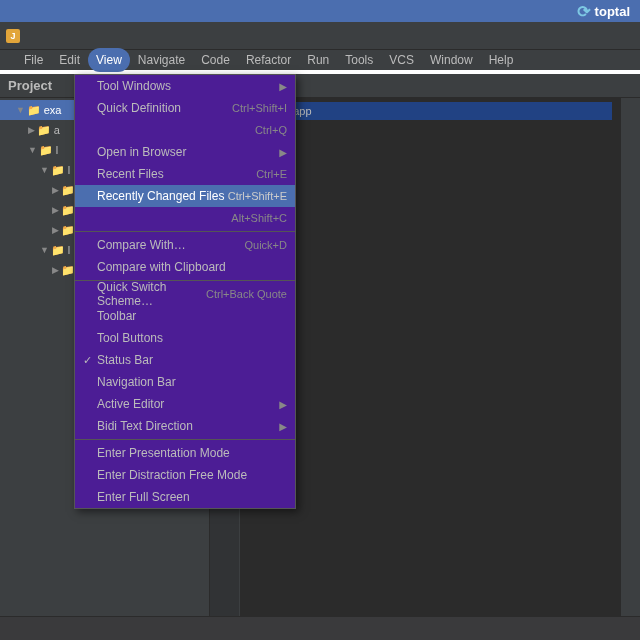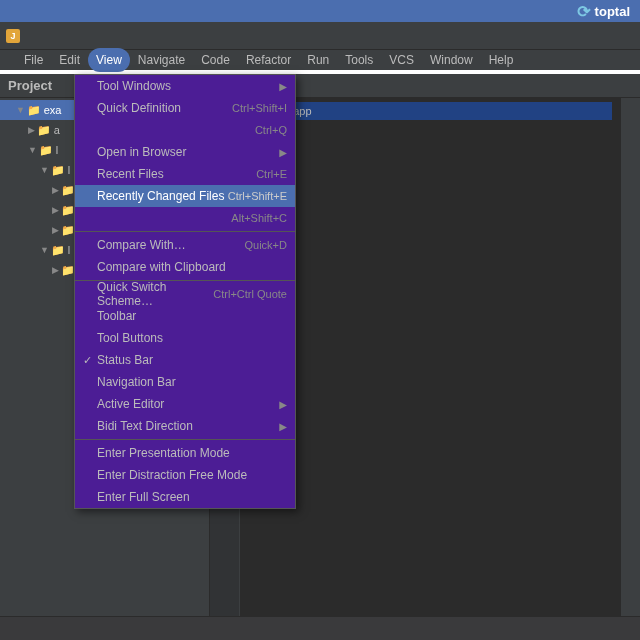--- a/index.html
+++ b/index.html
@@ -452,21 +452,21 @@
         <span class="item-shortcut">Quick+D</span>
       </div>
       <div class="dropdown-item">
         <span class="no-check"></span>
         <span class="item-label">Compare with Clipboard</span>
       </div>
       <div class="dropdown-separator"></div>
       <div class="dropdown-item">
         <span class="no-check"></span>
         <span class="item-label">Quick Switch Scheme…</span>
-        <span class="item-shortcut">Ctrl+Ctrl Quote</span>
+        <span class="item-shortcut">Ctrl+Back Quote</span>
       </div>
       <div class="dropdown-item">
         <span class="no-check"></span>
         <span class="item-label">Toolbar</span>
       </div>
       <div class="dropdown-item">
         <span class="no-check"></span>
         <span class="item-label">Tool Buttons</span>
       </div>
       <div class="dropdown-item">

